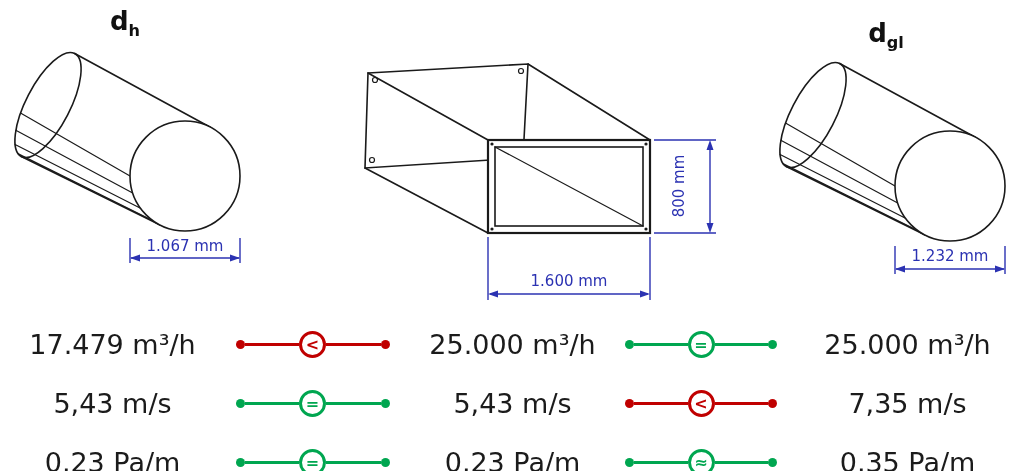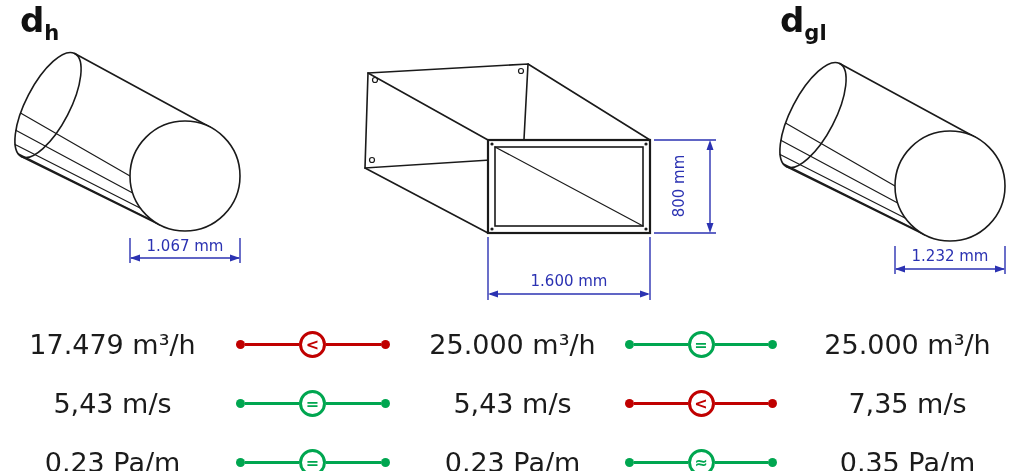--- a/index.html
+++ b/index.html
@@ -2,21 +2,21 @@
 <html><head>
 <meta charset="utf-8">
 <style>
   html,body{margin:0;padding:0;background:#fff;}
   .page{
     position:relative;width:1024px;height:471px;overflow:hidden;background:#fff;
     font-family:"DejaVu Sans","Liberation Sans",sans-serif;color:#1b1b1b;
   }
   
   .title{
-    position:absolute;top:0;font-size:34px;font-weight:bold;color:#111;
+    position:absolute;top:6px;font-size:26px;font-weight:bold;text-align:center;color:#111;
   }
   .title sub{font-size:0.62em;}
   
   .illus{position:absolute;left:0;top:0;}
   .shape line,.shape ellipse,.shape circle,.shape rect,.shape polygon{
     stroke:#1a1a1a;stroke-width:1.6;fill:none;stroke-linecap:round;
   }
   .shape .face{fill:#ffffff;}
   .shape .thin{stroke-width:1.2;}
   .shape .dot-mark{fill:#1a1a1a;stroke:none;}
@@ -42,21 +42,21 @@
   }
 </style>
 </head>
 <body>
 
 <div class="page" style="--dim-blue: #2b32b2;">
 
   <div class="title" style="left:20px;width:210px;">
     <span>d</span><sub>h</sub>
   </div>
-  <div class="title" style="left:780px;width:212px;">
+  <div class="title" style="left:780px;width:212px;margin-top:12px;">
     <span>d</span><sub>gl</sub>
   </div>
 
   <svg class="illus" width="1024" height="312" viewBox="0 0 1024 312">
 
     <g class="shape">
       <ellipse cx="48" cy="105" rx="22" ry="58" transform="rotate(27.4 48 105)"></ellipse>
       <line class="thin" x1="18.3" y1="153.9" x2="152.7" y2="220.5"></line>
       <line class="thin" x1="15.1" y1="144.5" x2="140.5" y2="208.3"></line>
       <line class="thin" x1="15.8" y1="130.3" x2="132.7" y2="193.0"></line>

